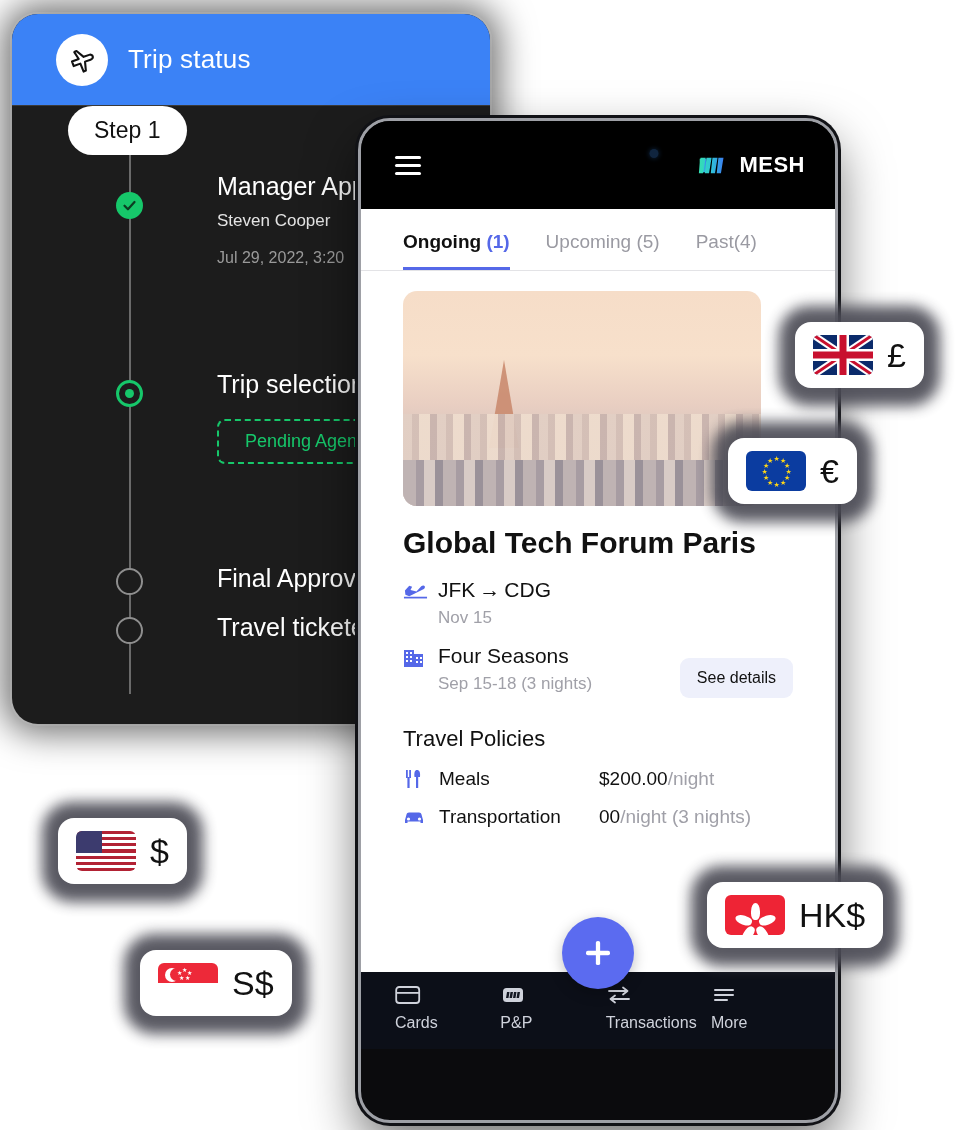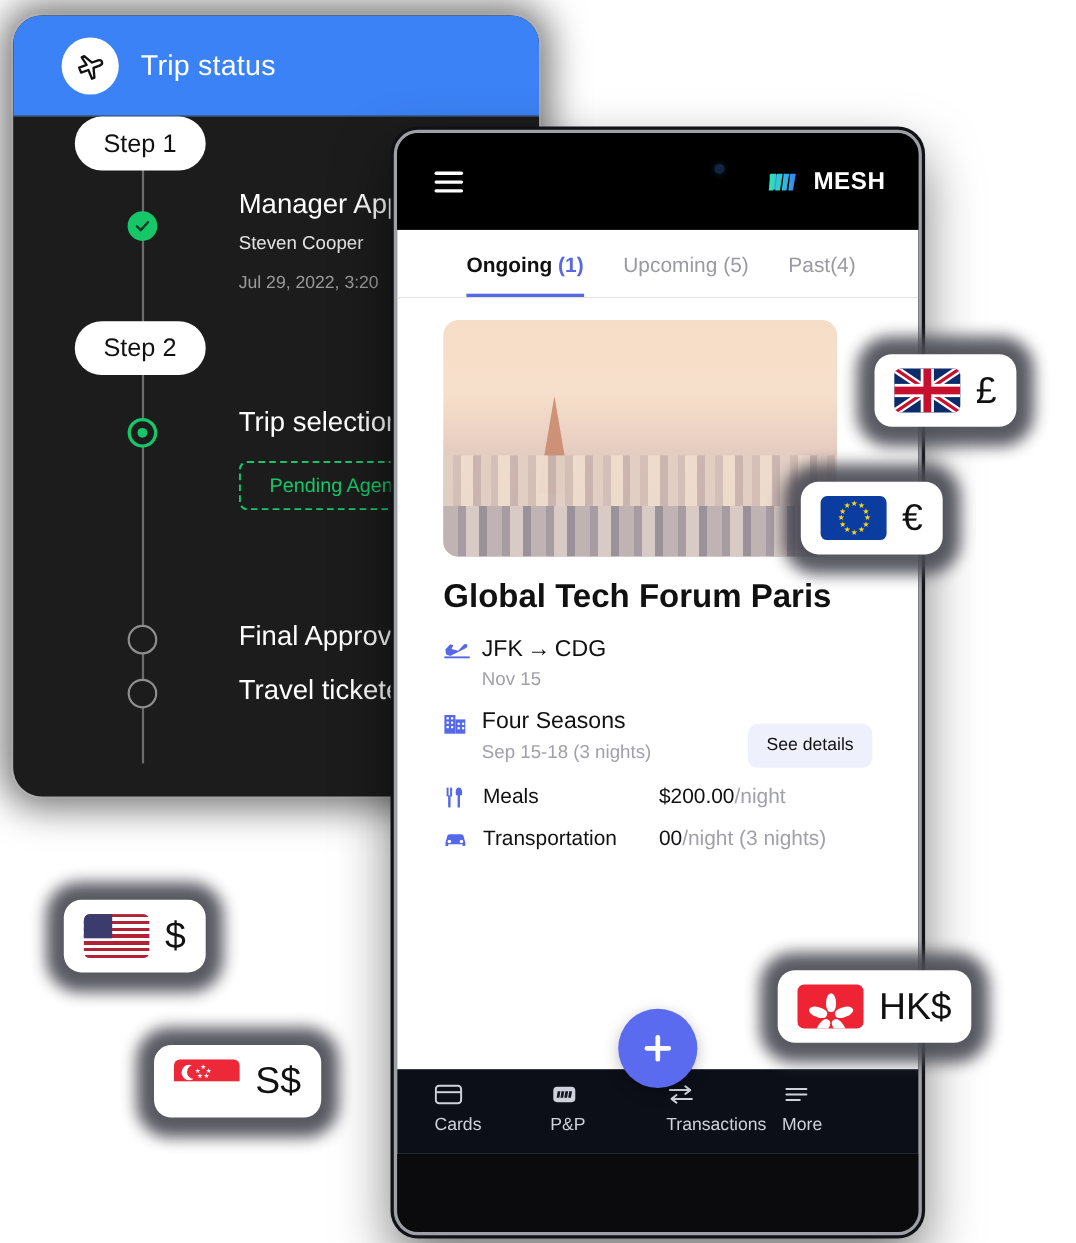--- a/index.html
+++ b/index.html
@@ -77,21 +77,21 @@
     border: 2px dashed #16c76a; color: #16c76a;
     border-radius: 8px; font-size: 18px;
     padding: 10px 26px; white-space: nowrap;
   }
 
   
   .phone {
     position: absolute; left: 358px; top: 118px;
     width: 480px; height: 1005px;
     background: #0b0b0d;
-    border-radius: 22px;
+    border-radius: 32px;
     border: 3px solid #9ea0a6;
     box-shadow: 0 0 0 3px #111216, 0 22px 50px rgba(0,0,0,.55);
     overflow: hidden;
     z-index: 6;
   }
   .phone-statusbar {
     position: relative; height: 88px;
     background: #000;
     display: flex; align-items: center;
     padding: 0 34px;
@@ -119,21 +119,21 @@
     padding-left: 40px; background: #fff;
   }
   .app-avatar {
     width: 46px; height: 46px; border-radius: 50%;
     background: #1c1c1c; display: flex; align-items: center; justify-content: center; flex: none;
   }
   .app-avatar svg { width: 25px; height: 25px; }
   .app-title { font-size: 25px; color: #111; }
 
   .tabs {
-    display: flex; gap: 36px; padding: 22px 42px 0 63px;
+    display: flex; gap: 36px; padding: 22px 42px 0 42px;
     border-bottom: 1px solid #e3e3e6; position: relative;
   }
   .tab { font-size: 19px; color: #9a9aa2; padding-bottom: 14px; cursor: pointer; white-space: nowrap; }
   .tab.active { color: #111; font-weight: bold; border-bottom: 3px solid #5568e8; }
   .tab .cnt { color: #5568e8; }
 
   .trip-card { padding: 20px 42px 0 42px; }
   .trip-photo {
     width: 358px; height: 215px; border-radius: 14px;
     background:
@@ -288,21 +288,20 @@
         <svg viewBox="0 0 24 24" fill="none" stroke="#0c3d22" stroke-width="3.6" stroke-linecap="round" stroke-linejoin="round">
           <path d="M4 12.5 L9.5 18 L20 6.5"></path>
         </svg>
       </div>
       <div class="node-text" style="top:66px;">
         <div class="nt-title">Manager App</div>
         <div class="nt-sub">Steven Cooper</div>
         <div class="nt-date">Jul 29, 2022, 3:20</div>
       </div>
 
-      <div class="step-pill" style="top:186px;">Step 2</div>
       <div class="node current" style="top:274px;"></div>
       <div class="node-text" style="top:264px;">
         <div class="nt-title">Trip selection</div>
         <div style="margin-top:20px;">
           <span class="pending-chip">Pending Agent</span>
         </div>
       </div>
 
       <div class="node todo" style="top:462px;"></div>
       <div class="node-text" style="top:458px;">
@@ -391,20 +390,21 @@
             <rect x="13" y="15" width="2" height="2" fill="#fff"></rect>
               <rect x="17" y="15" width="2" height="2" fill="#fff"></rect>
           </svg>
           <div class="hotel-text">
             <div class="hotel-name">Four Seasons</div>
             <div class="hotel-dates">Sep 15-18 (3 nights)</div>
           </div>
           <button class="see-details">See details</button>
         </div>
 
+        <div class="policies-title">Travel Policies</div>
 
         <div class="policy-row">
           <svg class="policy-icon" viewBox="0 0 22 22">
             <rect x="3" y="2" width="1.8" height="8" fill="#5568e8"></rect>
             <rect x="6.2" y="2" width="1.8" height="8" fill="#5568e8"></rect>
             <rect x="4.4" y="9" width="2.2" height="11" fill="#5568e8"></rect>
             <path d="M14 2 C16.5 2 17.5 4.5 17 9 L15.2 9 L15.2 20 L13 20 L13 9 L11.5 9 C11 4.5 11.8 2 14 2 Z" fill="#5568e8"></path>
           </svg>
           <div class="policy-label">Meals</div>
           <div class="policy-value">

